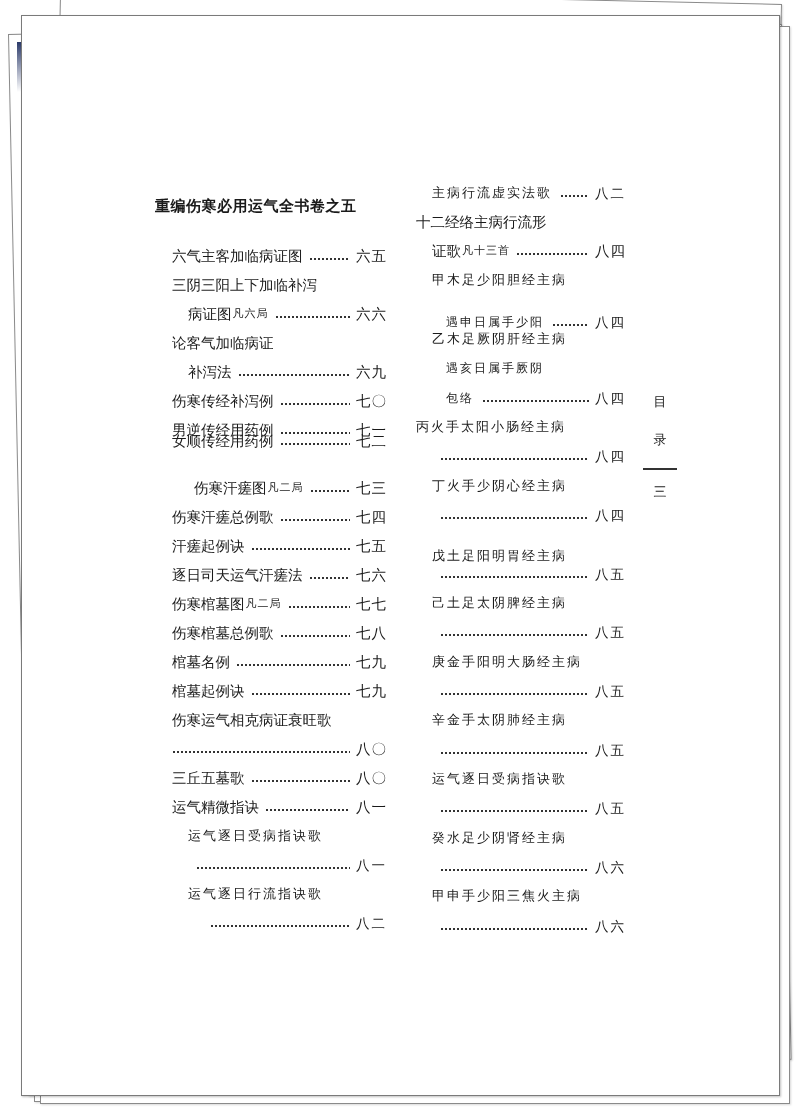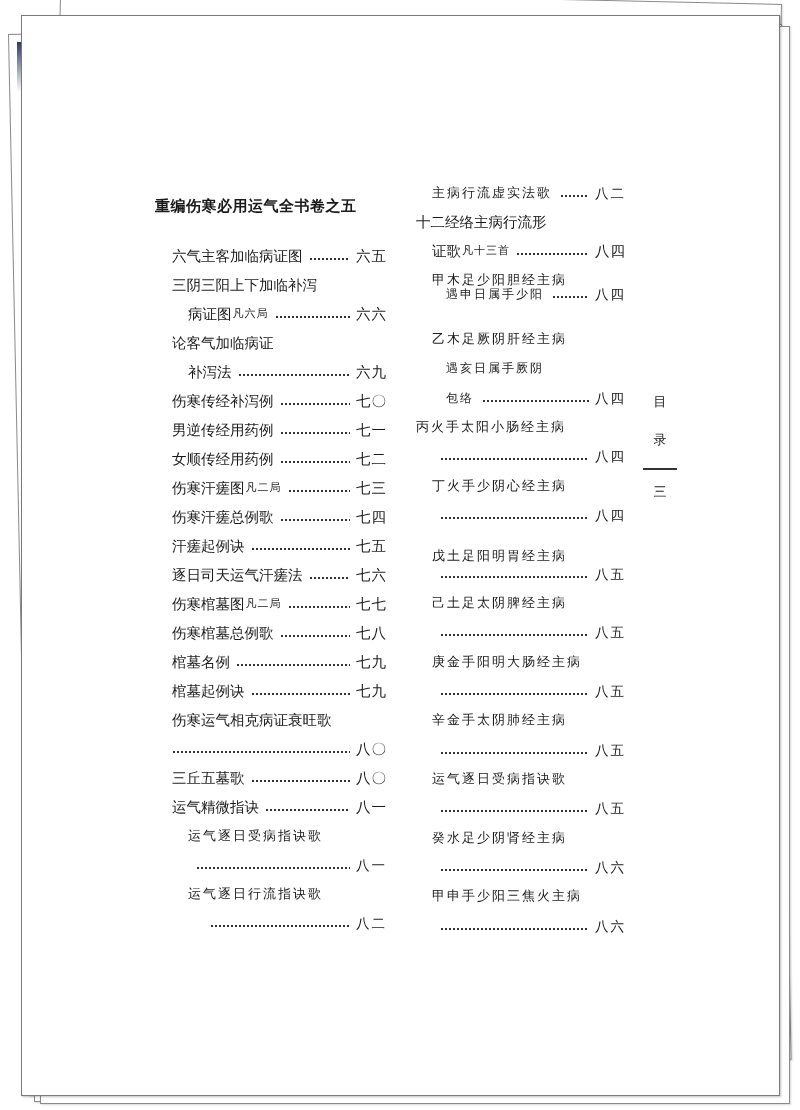--- a/index.html
+++ b/index.html
@@ -160,26 +160,26 @@
       <div class="entry" style="top: 373px;">
         <span class="title">伤寒传经补泻例</span>
         <span class="leader"></span>
         <span class="page-no">七〇</span>
       </div>
       <div class="entry" style="top: 402px;">
         <span class="title">男逆传经用药例</span>
         <span class="leader"></span>
         <span class="page-no">七一</span>
       </div>
-      <div class="entry" style="top: 431px;">
+      <div class="entry" style="top: 413px;">
         <span class="title">女顺传经用药例</span>
         <span class="leader"></span>
         <span class="page-no">七二</span>
       </div>
-      <div class="entry" style="top: 460px;">
+      <div class="entry" style="top: 460px; margin-left: 22px;">
         <span class="title">伤寒汗瘥图</span>
         <span class="note">凡二局</span>
         <span class="leader"></span>
         <span class="page-no">七三</span>
       </div>
       <div class="entry" style="top: 489px;">
         <span class="title">伤寒汗瘥总例歌</span>
         <span class="leader"></span>
         <span class="page-no">七四</span>
       </div>
@@ -260,21 +260,21 @@
       </div>
       <div class="entry indent1" style="top: 223px;">
         <span class="title">证歌</span>
         <span class="note">凡十三首</span>
         <span class="leader"></span>
         <span class="page-no">八四</span>
       </div>
       <div class="entry sub indent1" style="top: 252px;">
         <span class="title">甲木足少阳胆经主病</span>
       </div>
-      <div class="entry sub indent2" style="top: 266px; font-size: 12px;">
+      <div class="entry sub indent2" style="top: 294px; font-size: 12px;">
         <span class="title" style="padding-left: 6px;">遇申日属手少阳</span>
         <span class="leader"></span>
         <span class="page-no">八四</span>
       </div>
       <div class="entry sub indent1" style="top: 311px;">
         <span class="title">乙木足厥阴肝经主病</span>
       </div>
       <div class="entry sub indent2" style="top: 340px; font-size: 12px;">
         <span class="title" style="padding-left: 6px;">遇亥日属手厥阴</span>
       </div>

